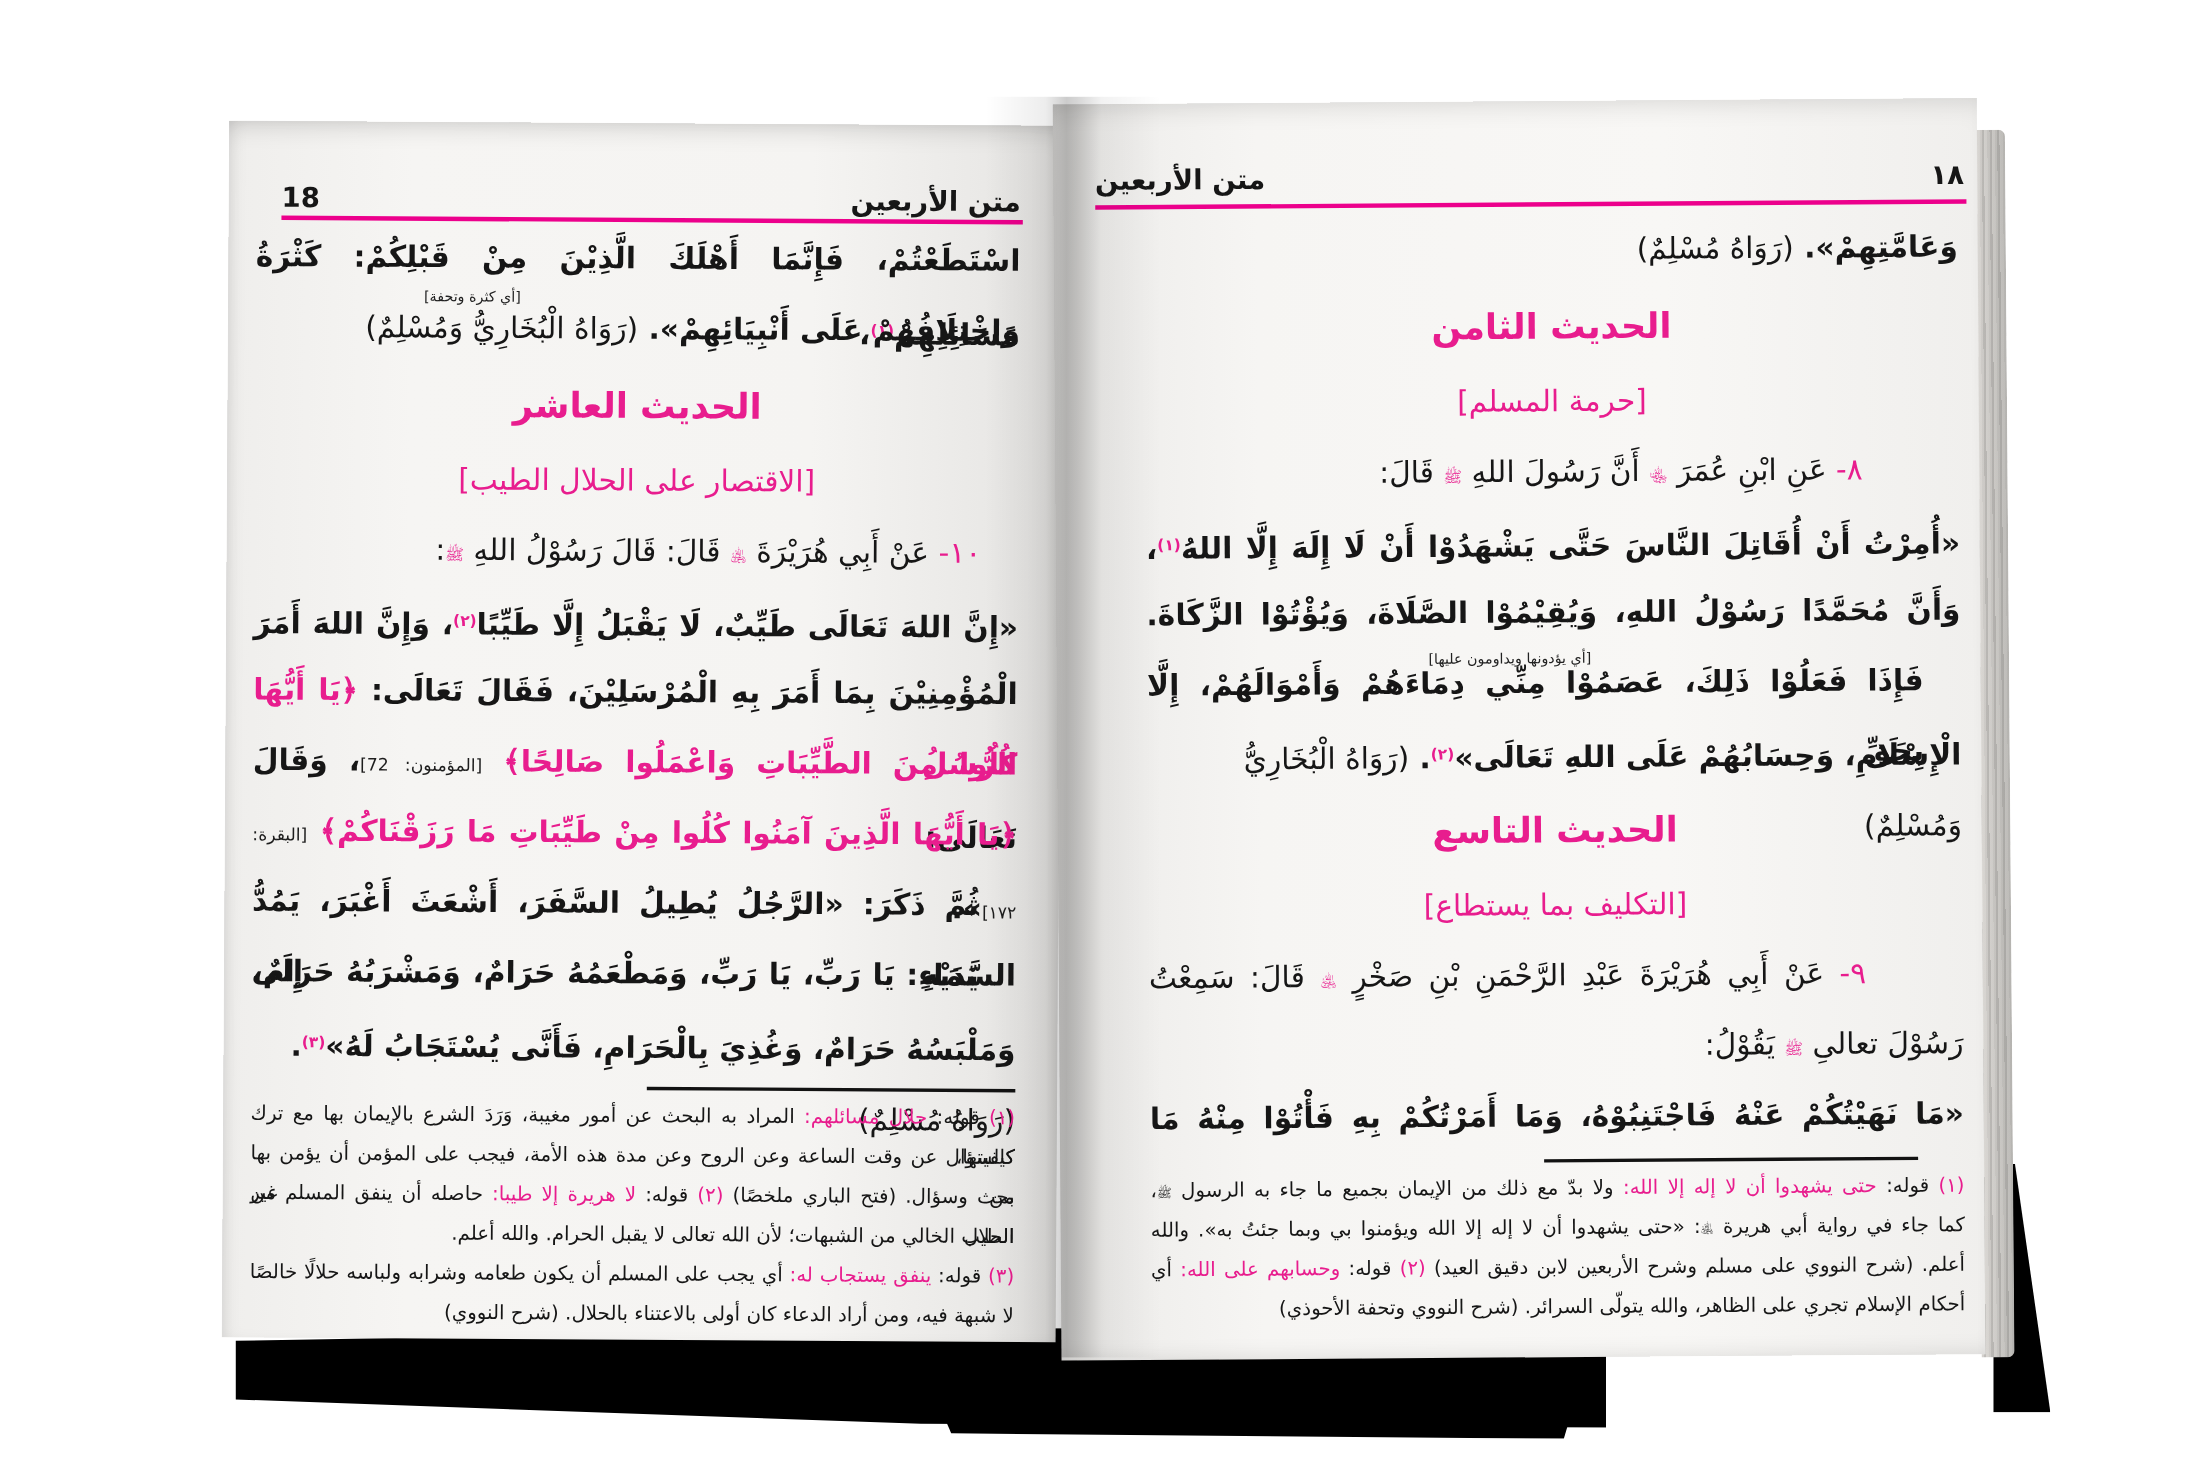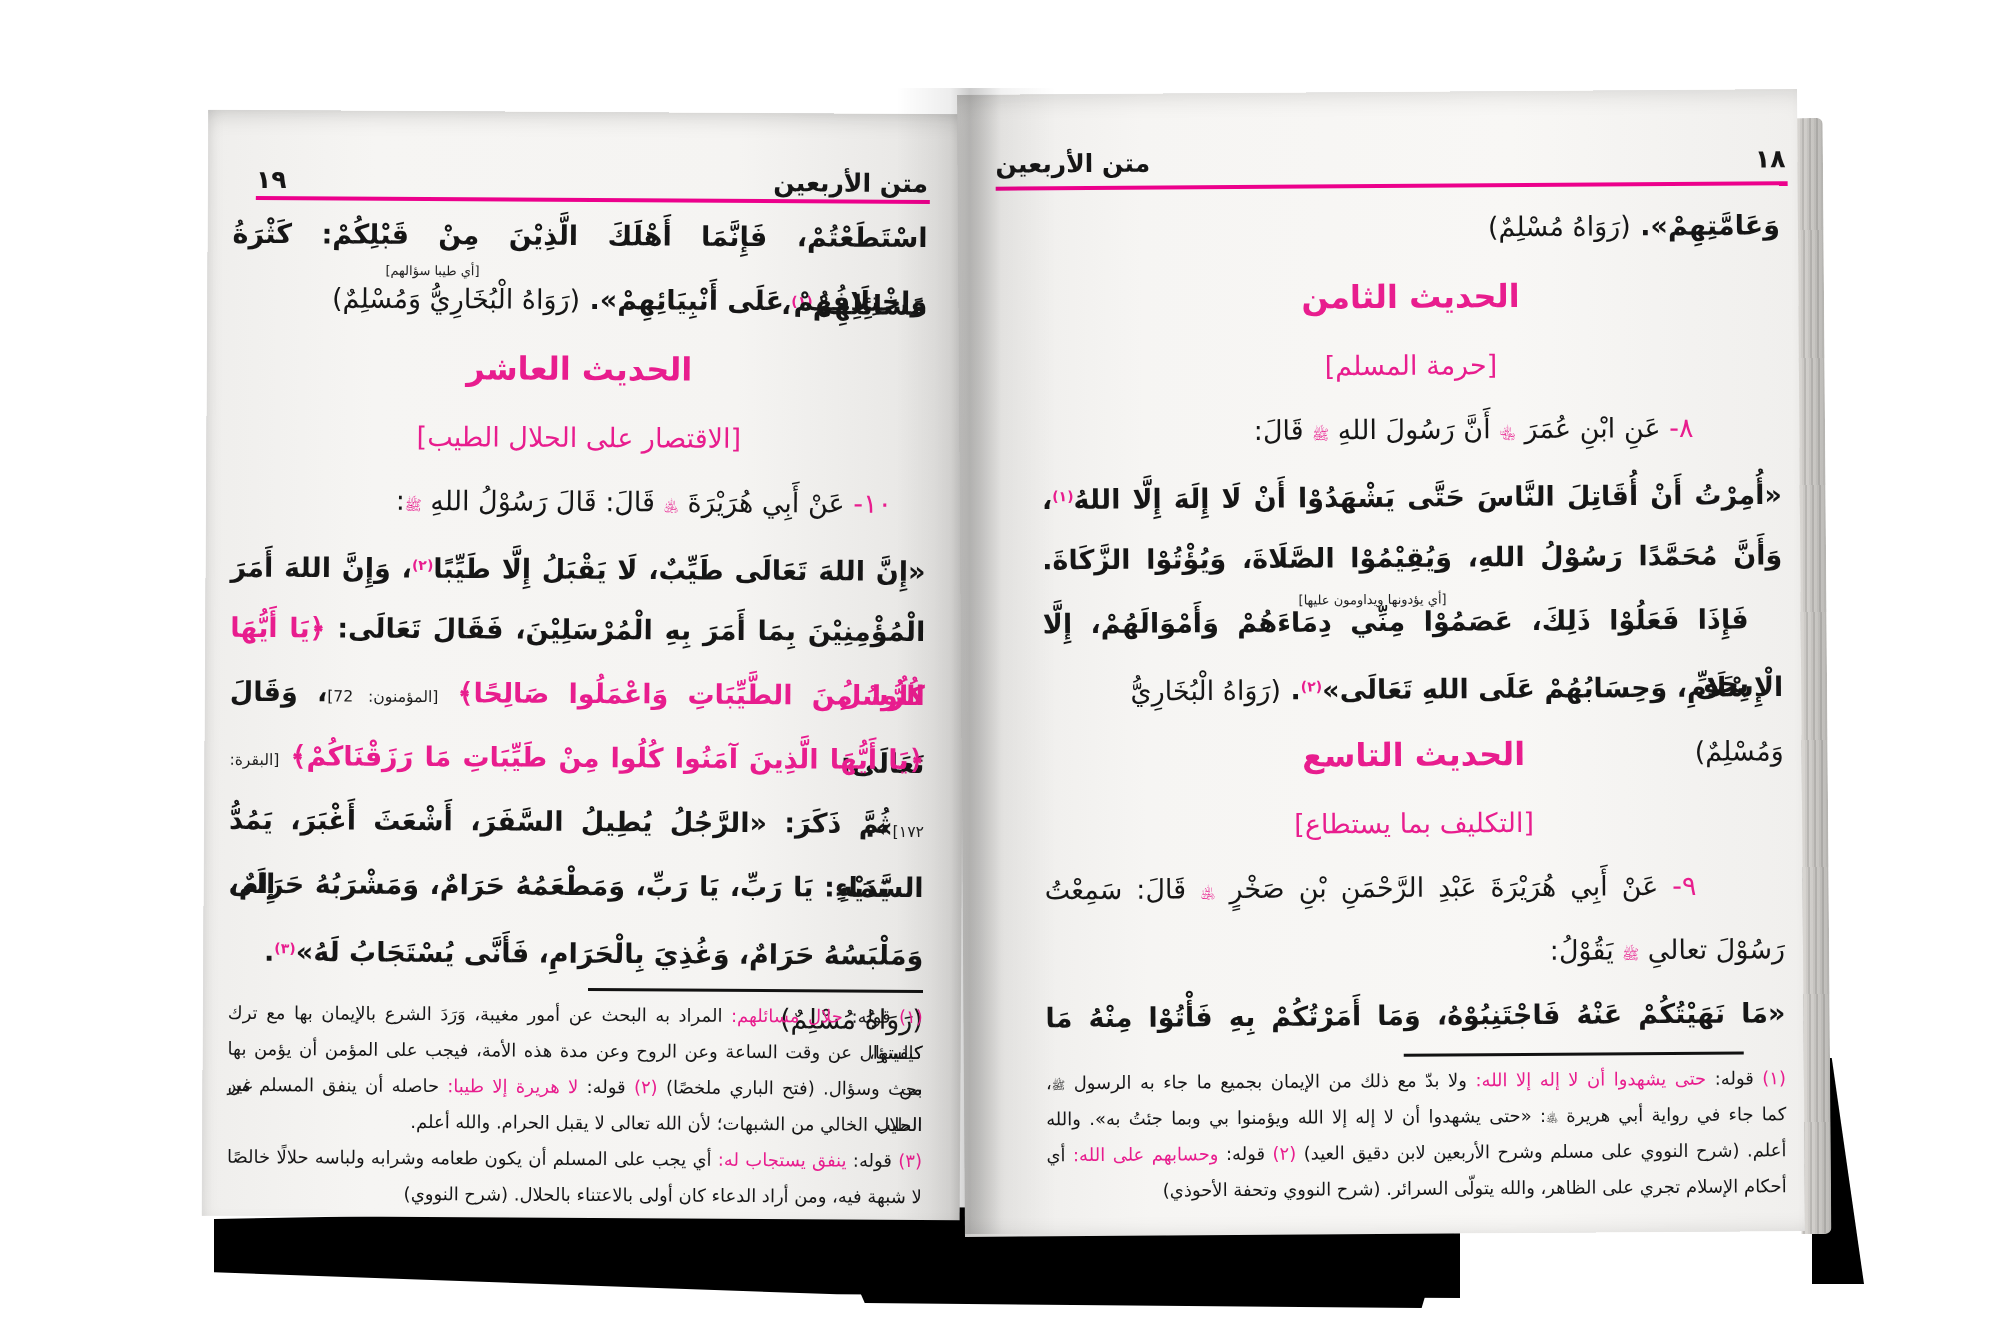--- a/index.html
+++ b/index.html
@@ -98,25 +98,25 @@
 </head>
 <body>
 
 <div class="shadow" id="shadow-bottom"></div>
 <div class="shadow" id="shadow-bottom2"></div>
 <div class="shadow" id="shadow-side"></div>
 <div id="fore-edge"></div>
 
 <div class="page" id="page-left">
   <div class="phead">
-    <span class="num">١٩</span>
+    <span class="num">18</span>
     <span class="title">متن الأربعين</span>
   </div>
   <div class="rule"></div>
-  <div class="gloss" id="gloss-left">[أي طيبا سؤالهم]</div>
+  <div class="gloss" id="gloss-left">[أي كثرة وتحفة]</div>
   <div class="content">
     <div>
         <div class="ln j"><span class="s-b">اسْتَطَعْتُمْ، فَإِنَّمَا أَهْلَكَ الَّذِيْنَ مِنْ قَبْلِكُمْ: كَثْرَةُ مَسَائِلِهِمْ</span><span class="s-sup">(١)</span><span class="s-b">،</span></div>
         <div class="ln nr"><span class="s-b">وَاخْتِلَافُهُمْ عَلَى أَنْبِيَائِهِمْ». </span><span class="s-r">(رَوَاهُ الْبُخَارِيُّ وَمُسْلِمٌ)</span></div>
         <div class="hd"><span class="s-p">الحديث العاشر</span></div>
         <div class="sb"><span class="s-pk">[الاقتصار على الحلال الطيب]</span></div>
         <div class="ln nr ind1"><span class="s-pk">١٠- </span><span class="s-r">عَنْ أَبِي هُرَيْرَةَ </span><span class="s-hon">﵁</span><span class="s-r"> قَالَ: قَالَ رَسُوْلُ اللهِ </span><span class="s-hon">ﷺ</span><span class="s-r">:</span></div>
         <div class="ln j"><span class="s-b">«إِنَّ اللهَ تَعَالَى طَيِّبٌ، لَا يَقْبَلُ إِلَّا طَيِّبًا</span><span class="s-sup">(٢)</span><span class="s-b">، وَإِنَّ اللهَ أَمَرَ</span></div>
         <div class="ln j"><span class="s-b">الْمُؤْمِنِيْنَ بِمَا أَمَرَ بِهِ الْمُرْسَلِيْنَ، فَقَالَ تَعَالَى: </span><span class="s-p">﴿يَا أَيُّهَا الرُّسُلُ</span></div>
         <div class="ln j"><span class="s-p">كُلُوا مِنَ الطَّيِّبَاتِ وَاعْمَلُوا صَالِحًا﴾ </span><span class="s-ref">[المؤمنون: 72]</span><span class="s-b">، وَقَالَ تَعَالَى:</span></div>

